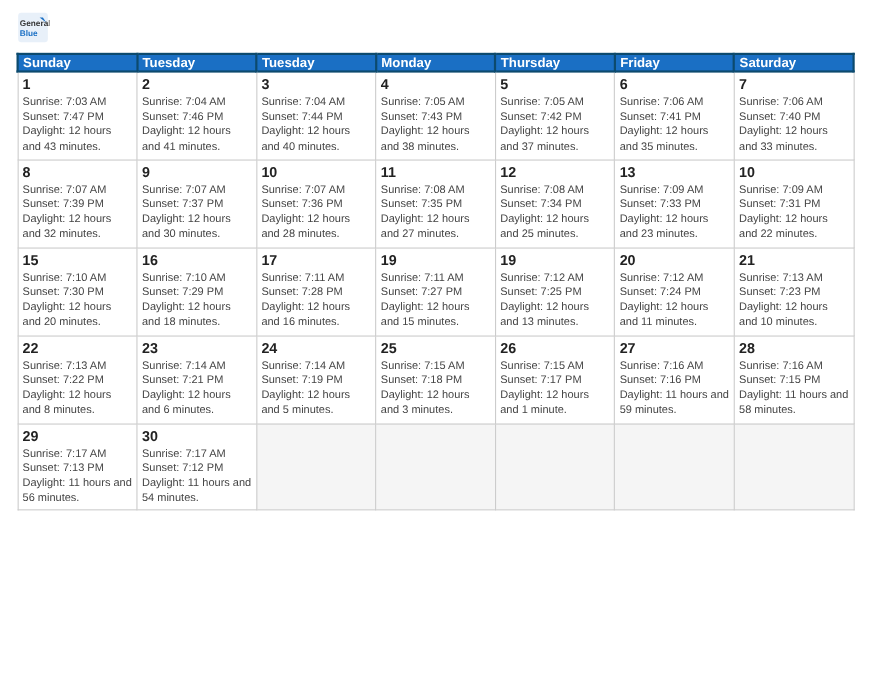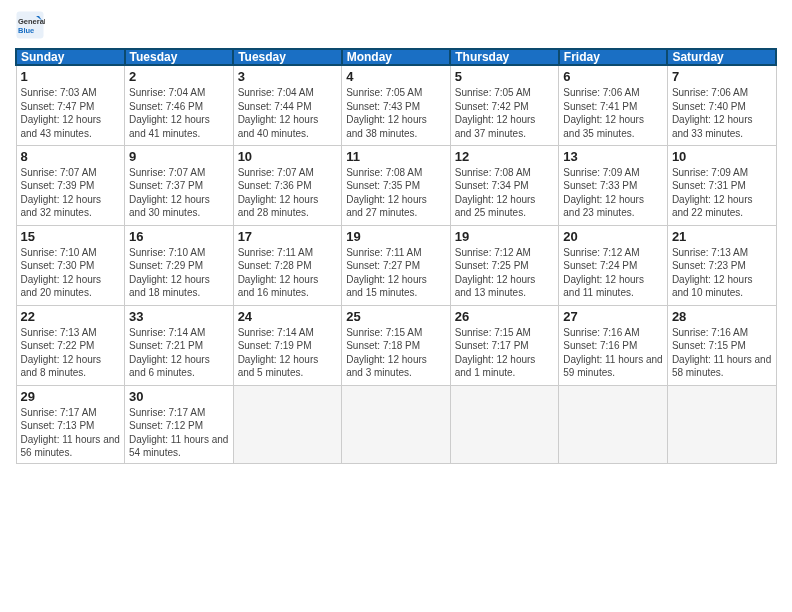--- a/index.html
+++ b/index.html
@@ -297,21 +297,21 @@
         <tr>
           <td>
         <span class="day-number">22</span>
         <div class="day-info">
           Sunrise: 7:13 AM<br>
           Sunset: 7:22 PM<br>
           Daylight: 12 hours and 8 minutes.
         </div>
       </td>
           <td>
-        <span class="day-number">33</span>
+        <span class="day-number">23</span>
         <div class="day-info">
           Sunrise: 7:14 AM<br>
           Sunset: 7:21 PM<br>
           Daylight: 12 hours and 6 minutes.
         </div>
       </td>
           <td>
         <span class="day-number">24</span>
         <div class="day-info">
           Sunrise: 7:14 AM<br>

